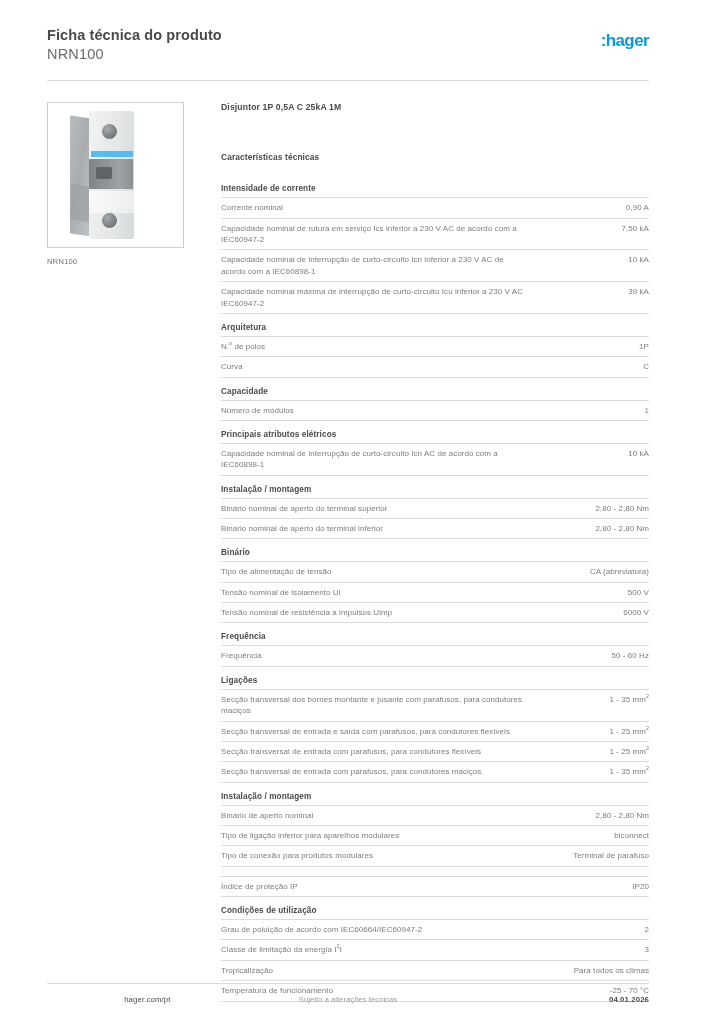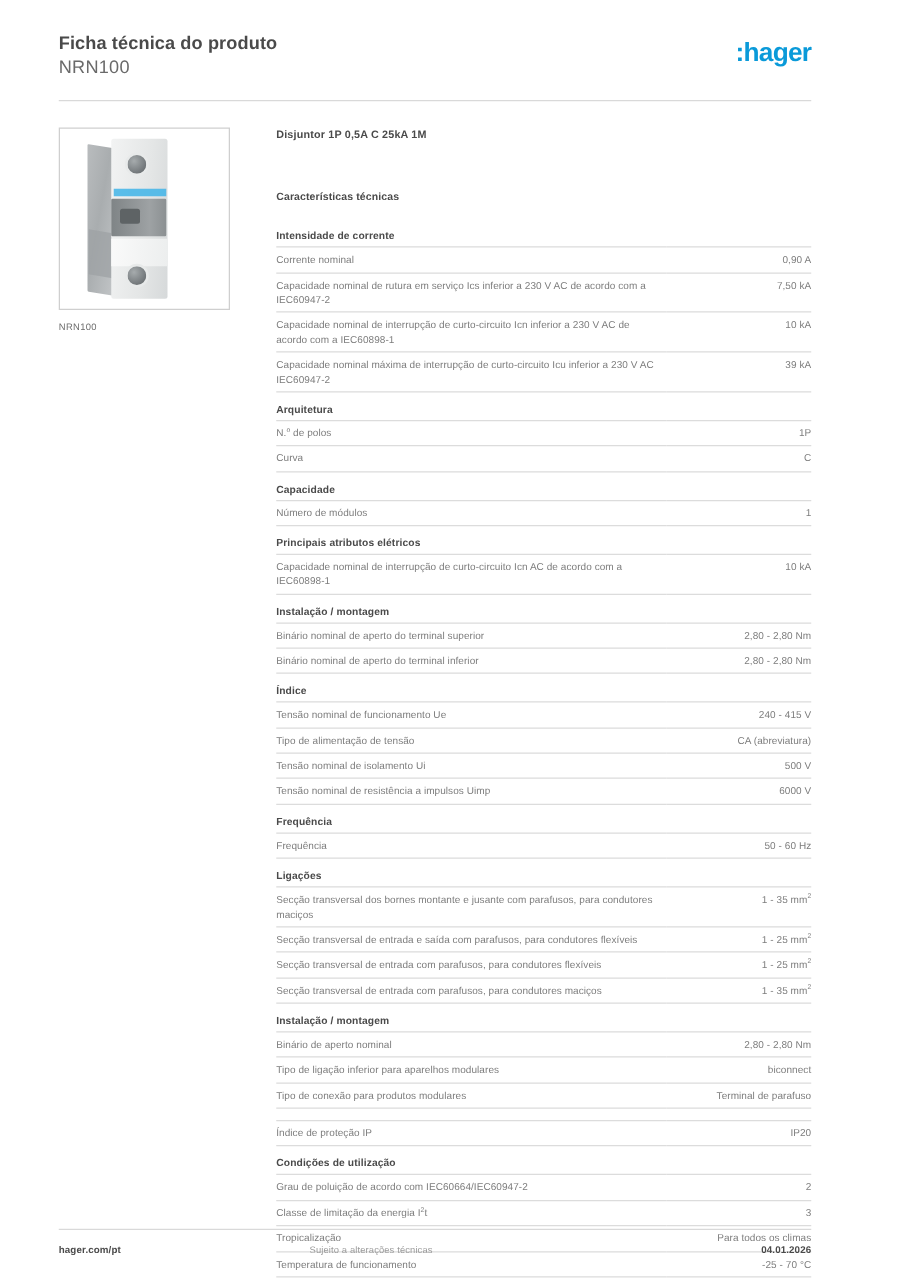--- a/index.html
+++ b/index.html
@@ -35,21 +35,21 @@
     letter-spacing: 0.1px;
   }
   .doc-subtitle {
     font-size: 14.5px;
     font-weight: normal;
     color: #6a6a6a;
     letter-spacing: 0.2px;
     margin-top: 1px;
   }
   .brand-logo {
-    font-size: 21px;
+    font-size: 17px;
     font-weight: bold;
     color: #0a9ad9;
     letter-spacing: -0.6px;
     line-height: 1;
     margin-top: 5px;
   }
   .header-rule {
     margin-top: 17px;
     height: 1px;
     background: #d9d9d9;
@@ -171,26 +171,26 @@
     bottom: 20px;
   }
   .footer-rule { height: 1px; background: #d9d9d9; }
   .footer-row {
     display: flex;
     align-items: center;
     justify-content: space-between;
     padding-top: 11px;
   }
   .footer-left {
-    font-size: 7.8px; font-weight: bold; color: #4a4a4a; letter-spacing: 0.1px;
-    flex: 1 1 0; text-align: left;
+    font-size: 7.8px; font-weight: normal; color: #4a4a4a; letter-spacing: 0.1px;
+    flex: 1 1 0; text-align: center;
   }
   .footer-center {
     font-size: 7.5px; color: #9a9a9a; letter-spacing: 0.1px;
-    flex: 1 1 0; 
+    flex: 1 1 0; text-align: center;
   }
   .footer-right {
     font-size: 7.8px; font-weight: bold; color: #4a4a4a; letter-spacing: 0.1px;
     flex: 1 1 0; text-align: right;
   }
 </style>
 </head>
 <body>
 
 <div class="page">
@@ -300,27 +300,23 @@
                   <td class="value">2,80 - 2,80 Nm</td>
                 </tr>
                 <tr>
                   <td class="label">Binário nominal de aperto do terminal inferior</td>
                   <td class="value">2,80 - 2,80 Nm</td>
                 </tr>
               </tbody>
             </table>
           </div>
           <div class="section">
-            <div class="section-title">Índice</div>
-            <table class="spec-table">
-              <tbody>
-                <tr>
-                  <td class="label">Tensão nominal de funcionamento Ue</td>
-                  <td class="value">240 - 415 V</td>
-                </tr>
+            <div class="section-title">Binário</div>
+            <table class="spec-table">
+              <tbody>
                 <tr>
                   <td class="label">Tipo de alimentação de tensão</td>
                   <td class="value">CA (abreviatura)</td>
                 </tr>
                 <tr>
                   <td class="label">Tensão nominal de isolamento Ui</td>
                   <td class="value">500 V</td>
                 </tr>
                 <tr>
                   <td class="label">Tensão nominal de resistência a impulsos Uimp</td>

